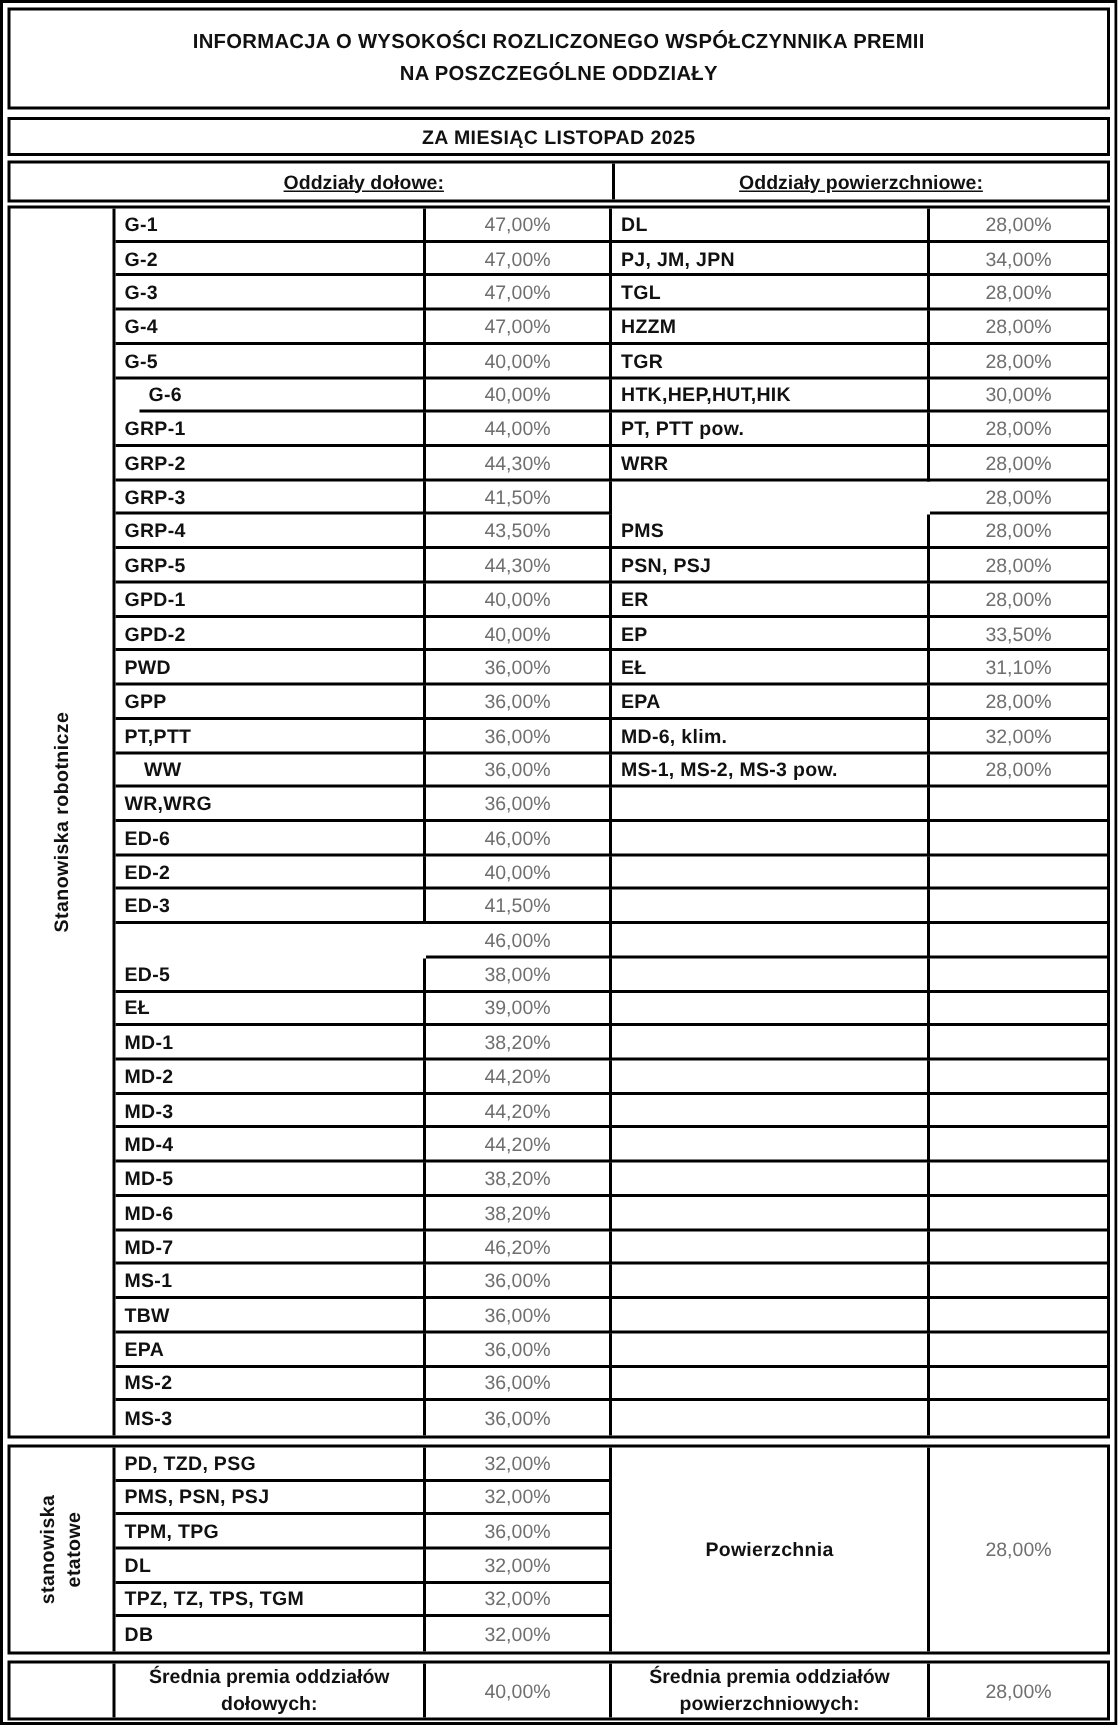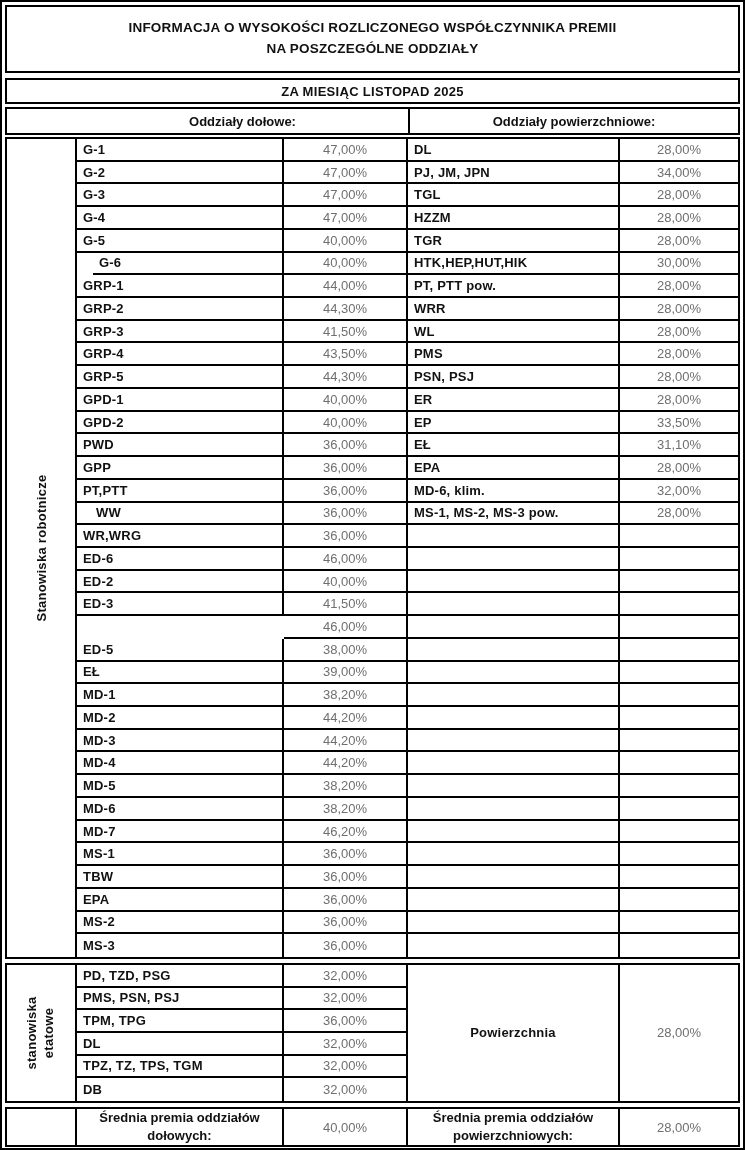--- a/index.html
+++ b/index.html
@@ -34,20 +34,21 @@
     height: 26px;
     display: flex; justify-content: center; align-items: center;
     font-weight: 700; font-size: 13px; letter-spacing: .3px;
   }
   
   .header-box {
     margin-top: 3px;
     height: 28px;
     display: grid;
     grid-template-columns: 70px 333px 1fr;
+    text-decoration: underline;
   }
   .hcell { display: flex; align-items: center; justify-content: center; font-weight: 700; font-size: 13px; box-sizing: border-box; }
   .hcell.div { border-right: 2px solid #000; }
   
   .grid5 {
     display: grid;
     grid-template-columns: 70px 207px 124px 212px 1fr;
   }
   .sec-robotnicze { margin-top: 2px; height: 822px; grid-template-rows: repeat(36, 1fr); }
   .sec-etatowe    { margin-top: 4px; height: 140px; grid-template-rows: repeat(6, 1fr); }
@@ -129,21 +130,20 @@
       <div class="cell name" style="grid-area: 7 / 2;">GRP-1</div>
       <div class="cell value" style="grid-area: 7 / 3;">44,00%</div>
       <div class="cell name" style="grid-area: 7 / 4;">PT, PTT pow.</div>
       <div class="cell value rr" style="grid-area: 7 / 5;">28,00%</div>
       <div class="cell name" style="grid-area: 8 / 2;">GRP-2</div>
       <div class="cell value" style="grid-area: 8 / 3;">44,30%</div>
       <div class="cell name" style="grid-area: 8 / 4;">WRR</div>
       <div class="cell value rr" style="grid-area: 8 / 5;">28,00%</div>
       <div class="cell name" style="grid-area: 9 / 2;">GRP-3</div>
       <div class="cell value" style="grid-area: 9 / 3;">41,50%</div>
-      <div class="cell name" style="grid-area: 9 / 4;">WL</div>
       <div class="cell value rr" style="grid-area: 9 / 5;">28,00%</div>
       <div class="cell name" style="grid-area: 10 / 2;">GRP-4</div>
       <div class="cell value" style="grid-area: 10 / 3;">43,50%</div>
       <div class="cell name" style="grid-area: 10 / 4;">PMS</div>
       <div class="cell value rr" style="grid-area: 10 / 5;">28,00%</div>
       <div class="cell name" style="grid-area: 11 / 2;">GRP-5</div>
       <div class="cell value" style="grid-area: 11 / 3;">44,30%</div>
       <div class="cell name" style="grid-area: 11 / 4;">PSN, PSJ</div>
       <div class="cell value rr" style="grid-area: 11 / 5;">28,00%</div>
       <div class="cell name" style="grid-area: 12 / 2;">GPD-1</div>

